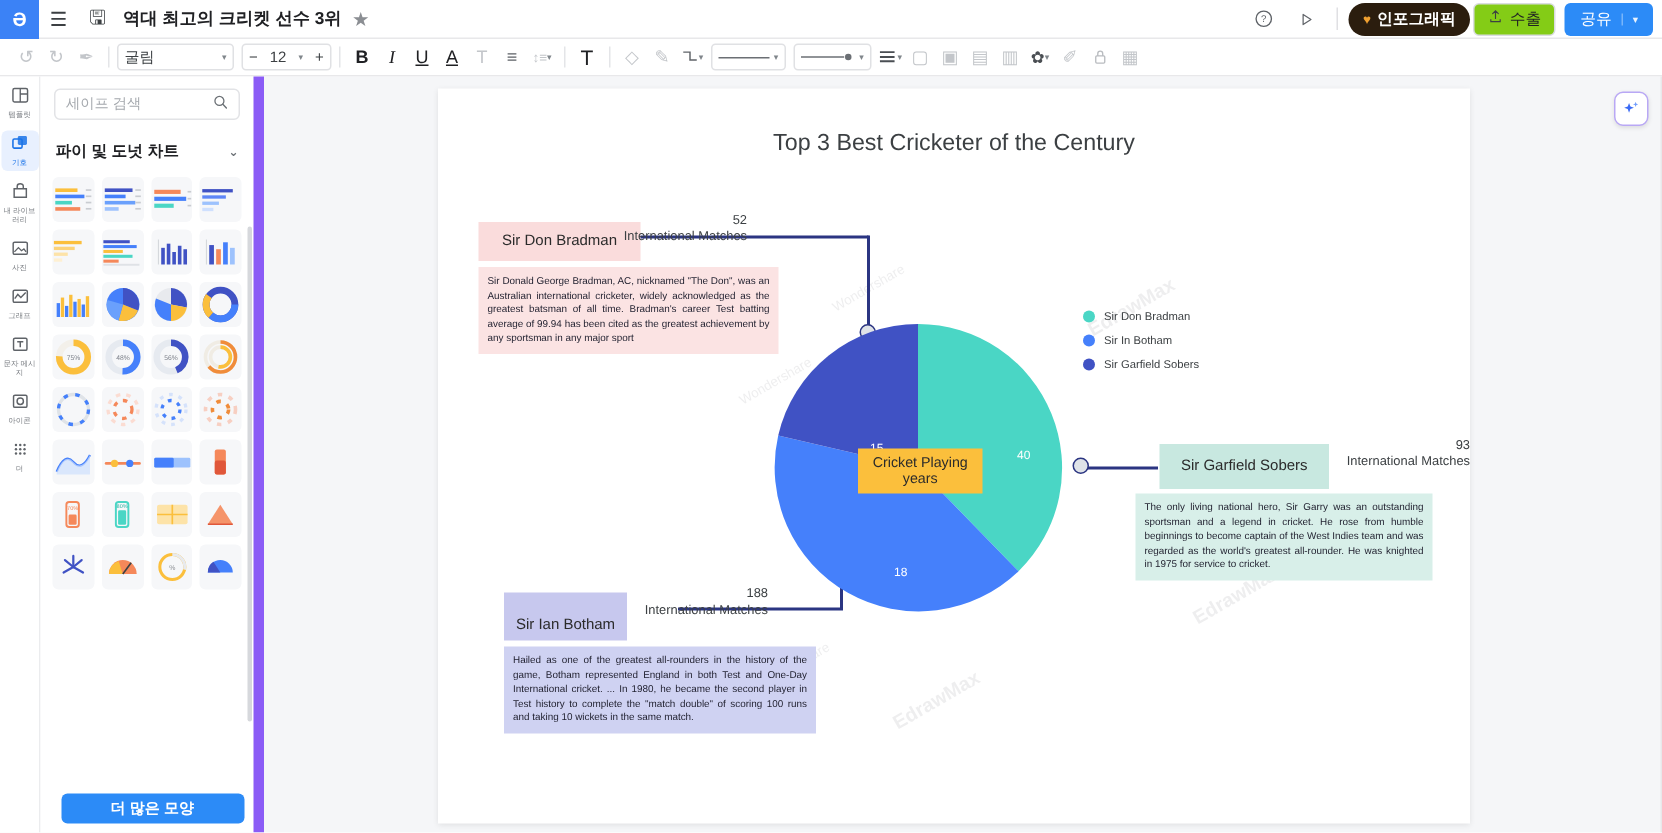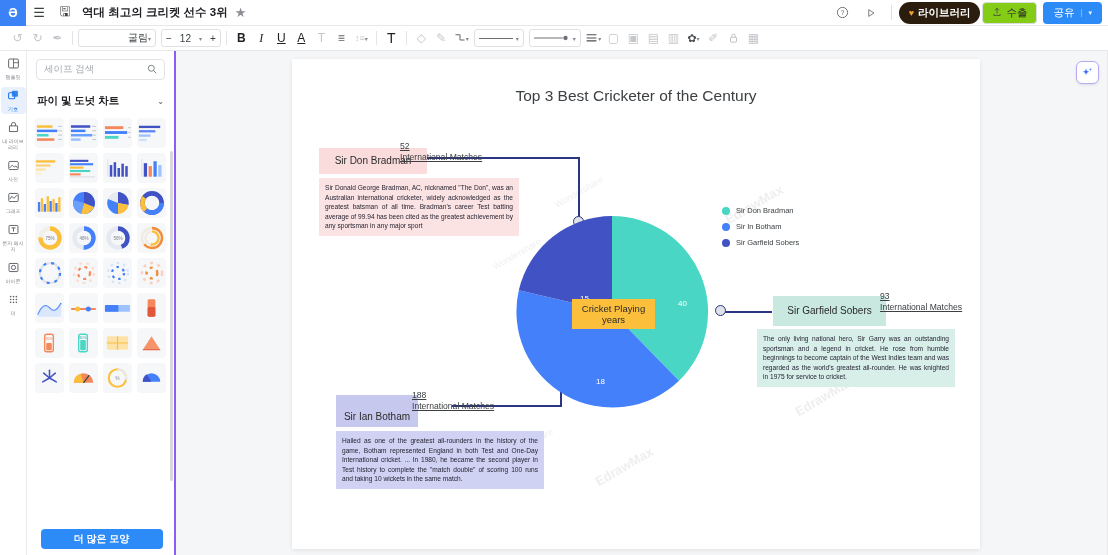--- a/index.html
+++ b/index.html
@@ -58,21 +58,21 @@
   }
   .tb {
     height: 20px; min-width: 19px; display: flex; align-items: center;
     justify-content: center; color: #5f6368; font-size: 12px;
   }
   .tb.dim { color: #c3c6ca; }
   .tb-sep { width: 1px; height: 14px; background: #e4e5e8; margin: 0 4px; }
   .font-sel {
     width: 78px; height: 18px; border: 1px solid #e0e1e4; border-radius: 3px;
     display: flex; align-items: center; padding: 0 4px; font-size: 10px;
-    color: #3c4043; justify-content: flex-end;
+    color: #3c4043; justify-content: space-between;
   }
   .size-wrap {
     height: 18px; border: 1px solid #e0e1e4; border-radius: 3px;
     display: flex; align-items: center; font-size: 10px; color: #3c4043;
     margin-left: 4px;
   }
   .size-wrap > div { padding: 0 4px; display: flex; align-items: center; }
   .caret-sm { font-size: 6px; color: #80868b; }
   .line-box { width: 34px; height: 1px; background: #6b6f74; }
   .dd {
@@ -95,21 +95,21 @@
   .rail-item.active .rail-label { color: #1a73e8; }
   .rail-glyph { font-size: 12px; color: #5f6368; line-height: 14px; }
   .rail-label {
     font-size: 5px; color: #7a7e83; text-align: center; line-height: 6px;
     margin-top: 1px; width: 25px; overflow: hidden;
   }
 
   
   .panel {
     position: absolute; top: 51px; left: 27px; width: 149px; height: 504px;
-    background: #fff; border-right: 2px solid #8b5cf6; overflow: hidden;
+    background: #fff; border-right: 7px solid #8b5cf6; overflow: hidden;
   }
   .search-wrap { padding: 8px 9px 6px 9px; }
   .search-box {
     height: 21px; border: 1px solid #e2e3e6; border-radius: 4px;
     display: flex; align-items: center; padding: 0 7px; justify-content: space-between;
   }
   .search-box span.ph { font-size: 9.5px; color: #a4a8ad; }
   .search-box span.mag { font-size: 10px; color: #6b7075; }
   .sect {
     display: flex; align-items: center; justify-content: space-between;
@@ -172,22 +172,22 @@
   .cbox { position: absolute; }
   .cname {
     display: flex; align-items: center; justify-content: center; text-align: center;
     font-size: 10px; color: #2b2b2b; line-height: 12px;
   }
   .cbody {
     font-size: 6.6px; line-height: 9.6px; color: #1f1f2e;
     text-align: justify; padding: 5px 6px;
   }
   .cmatch {
-    position: absolute; text-align: left; font-size: 8.6px;
-    color: #3c4043; line-height: 11px; text-decoration: underline;
+    position: absolute; text-align: right; font-size: 8.6px;
+    color: #3c4043; line-height: 11px;
   }
   .cmatch .num { font-size: 8.6px; }
 
   
   .conn { position: absolute; background: #2b3582; }
   .node {
     position: absolute; width: 11px; height: 11px; border-radius: 50%;
     background: #dfe3e8; border: 1.5px solid #2b3582;
   }
 
@@ -232,21 +232,21 @@
           </svg>
       </div>
       <div class="hdr-icon">
         <svg width="12" height="12" viewBox="0 0 16 16">
             <path d="M5 3.5 L12 8 L5 12.5 Z" fill="none" stroke="#5f6368" stroke-width="1.1" stroke-linejoin="round"></path>
           </svg>
       </div>
       <div class="hdr-sep"></div>
       <div class="btn-upgrade">
         <span class="heart">♥</span>
-        <span>라이브러리</span>
+        <span>인포그래픽</span>
       </div>
       <div class="btn-export">
         <span>
           <svg width="10" height="10" viewBox="0 0 16 16">
               <path d="M8 2 L8 10 M5 5 L8 2 L11 5" fill="none" stroke="#3c4043" stroke-width="1.2" stroke-linecap="round"></path>
               <path d="M3 11 L3 13.5 L13 13.5 L13 11" fill="none" stroke="#3c4043" stroke-width="1.2"></path>
             </svg>
         </span>
         <span>수출</span>
       </div>

